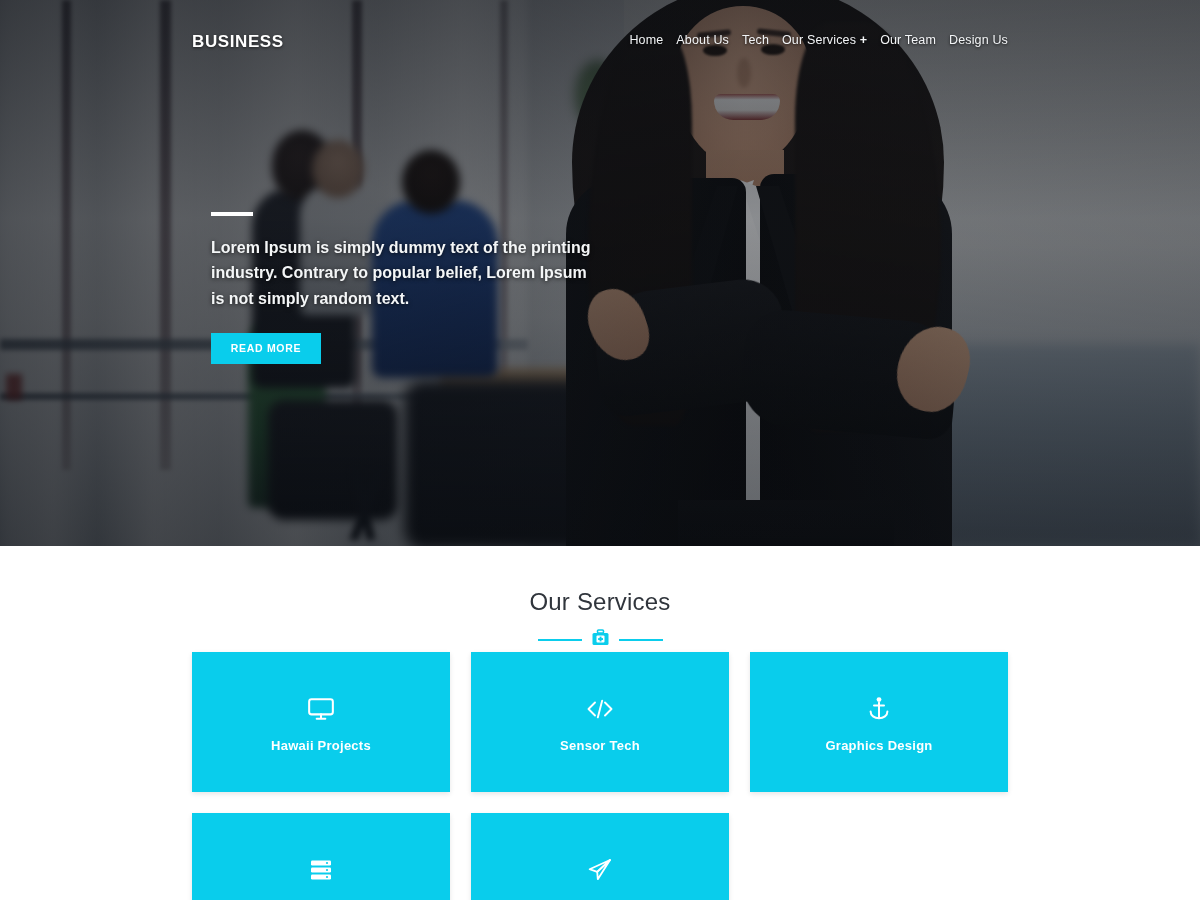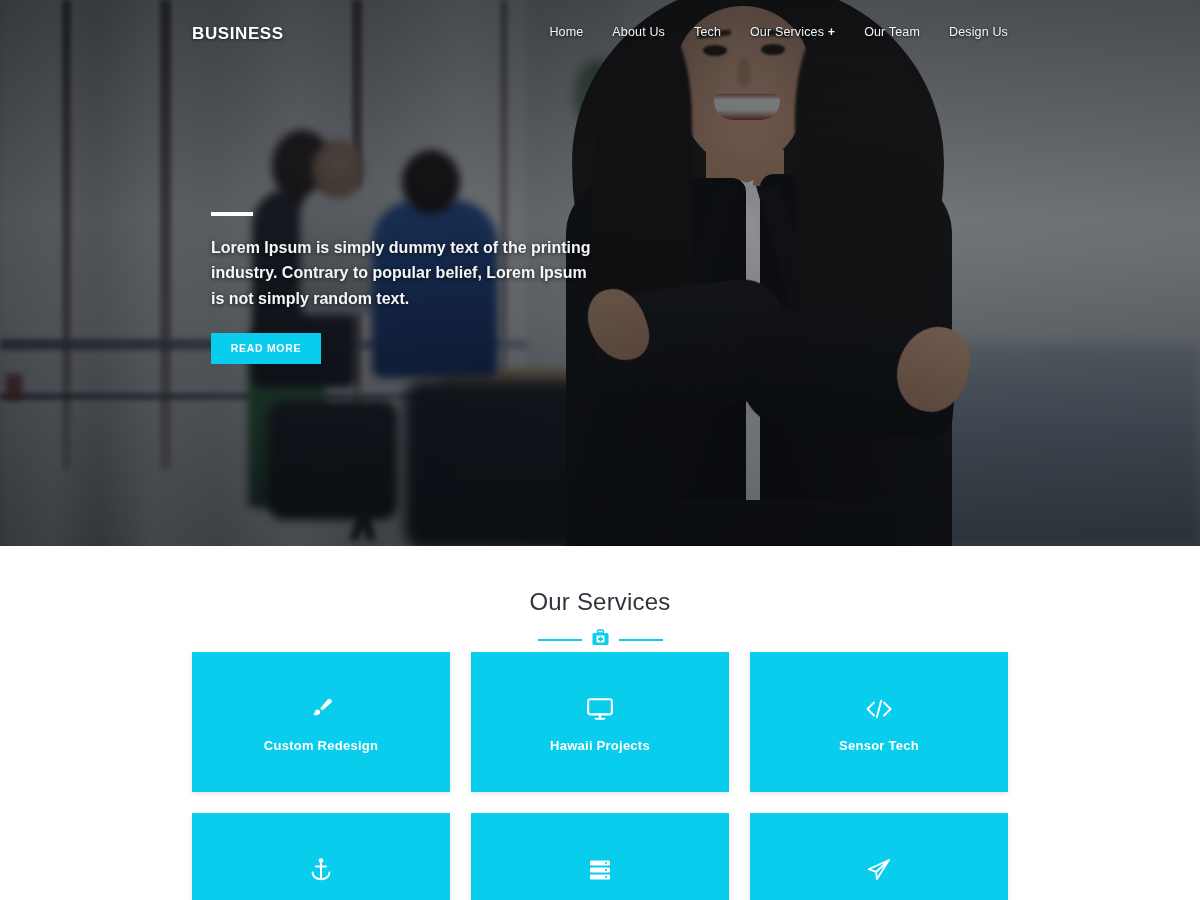--- a/index.html
+++ b/index.html
@@ -257,31 +257,31 @@
   
   .hero-overlay{
     position:absolute; inset:0;
     background:
       linear-gradient(90deg, rgba(10,14,20,.62) 0%, rgba(12,16,22,.50) 38%, rgba(16,20,26,.34) 62%, rgba(18,22,28,.40) 100%),
       linear-gradient(180deg, rgba(8,10,14,.46) 0%, rgba(8,10,14,.18) 40%, rgba(6,8,12,.40) 100%);
   }
 
   
   .header{
-    position:absolute; left:0; top:4px; width:100%; height:60px;
+    position:absolute; left:0; top:12px; width:100%; height:60px;
     display:flex; align-items:center; z-index:6;
   }
   .logo{
     position:absolute; left:192px; top:20px;
     color:#fff; font-size:17px; font-weight:bold; letter-spacing:.6px;
     text-shadow:0 1px 3px rgba(0,0,0,.6);
   }
   .nav{
     position:absolute; right:192px; top:21px;
-    display:flex; align-items:center; gap:29px;
+    display:flex; align-items:center; gap:13px;
   }
   .nav a{
     color:#f2f4f6; font-size:12.5px; text-decoration:none;
     letter-spacing:.15px; white-space:nowrap;
     text-shadow:0 1px 3px rgba(0,0,0,.75);
   }
   .nav a.has-caret::after{ content:" +"; font-weight:bold; }
 
   
   .hero-copy{ position:absolute; left:211px; top:212px; z-index:5; width:620px; }
@@ -432,29 +432,20 @@
           <rect x="8.6" y="7.6" width="1.9" height="4.8" fill="#0bcdec"></rect>
           <rect x="7.1" y="9.1" width="4.9" height="1.9" fill="#0bcdec"></rect>
         </svg>
       </span>
       <span class="ln"></span>
     </div>
   </div>
 
   <div class="svc-grid">
 
-    <div class="card">
-      <span class="ico">
-        <svg width="26" height="26" viewBox="0 0 24 24" fill="#ffffff">
-          <path d="M20.6 2.9c-.6-.6-1.6-.6-2.2.1l-7.1 8.3 2.1 2.1 8.2-7.3c.7-.6.7-1.6.1-2.2l-1.1-1z"></path>
-          <path d="M9.6 12.6c-.9-.2-1.9.1-2.6.8-1.2 1.2-.8 2.9-1.9 4 1.8.7 4.1.6 5.4-.7.8-.8 1-1.9.7-2.9l-1.6-1.2z"></path>
-        </svg>
-      </span>
-      <span class="lbl">Custom Redesign</span>
-    </div>
 
     <div class="card">
       <span class="ico">
         <svg width="28" height="26" viewBox="0 0 26 24" fill="none" stroke="#ffffff" stroke-width="1.9">
           <rect x="2" y="3" width="22" height="14" rx="2.2"></rect>
           <path d="M13 17v3.4M9 21h8" stroke-linecap="round"></path>
         </svg>
       </span>
       <span class="lbl">Hawaii Projects</span>
     </div>

